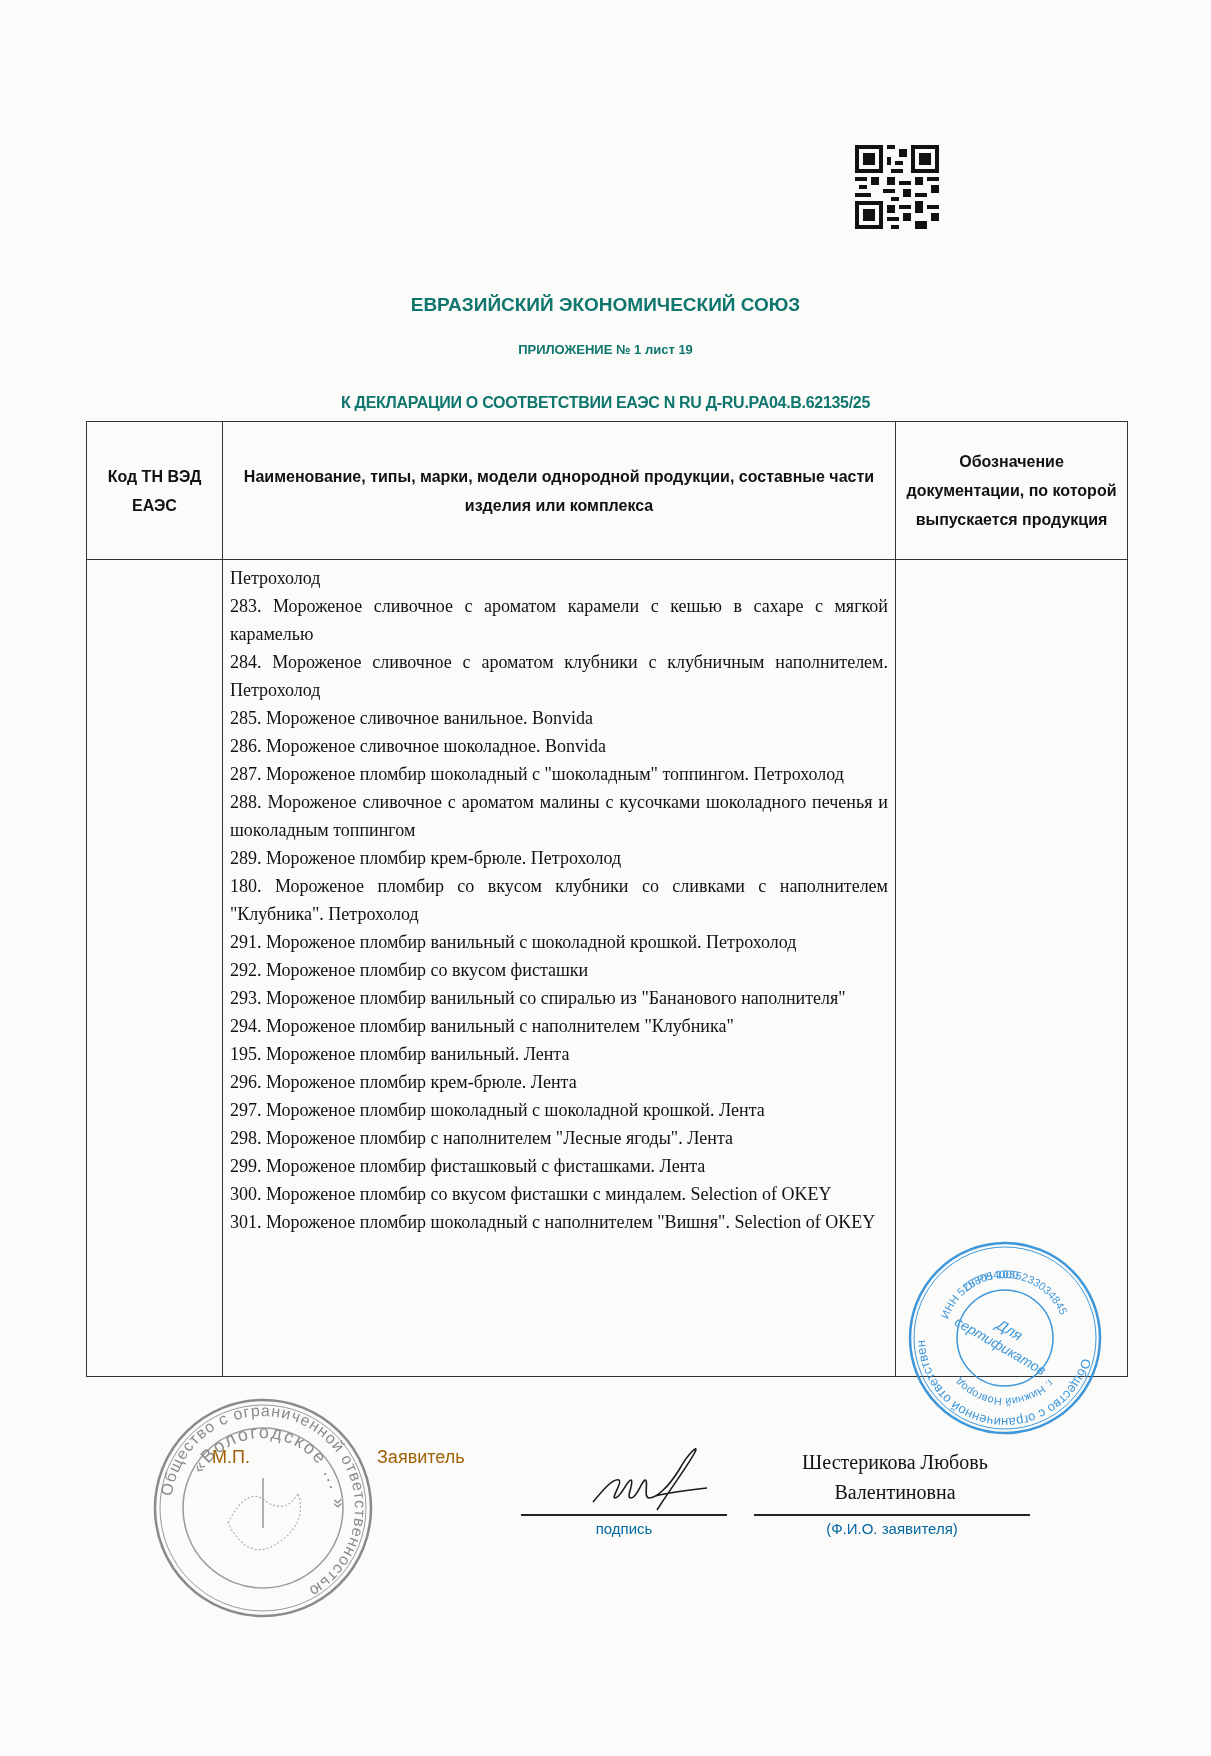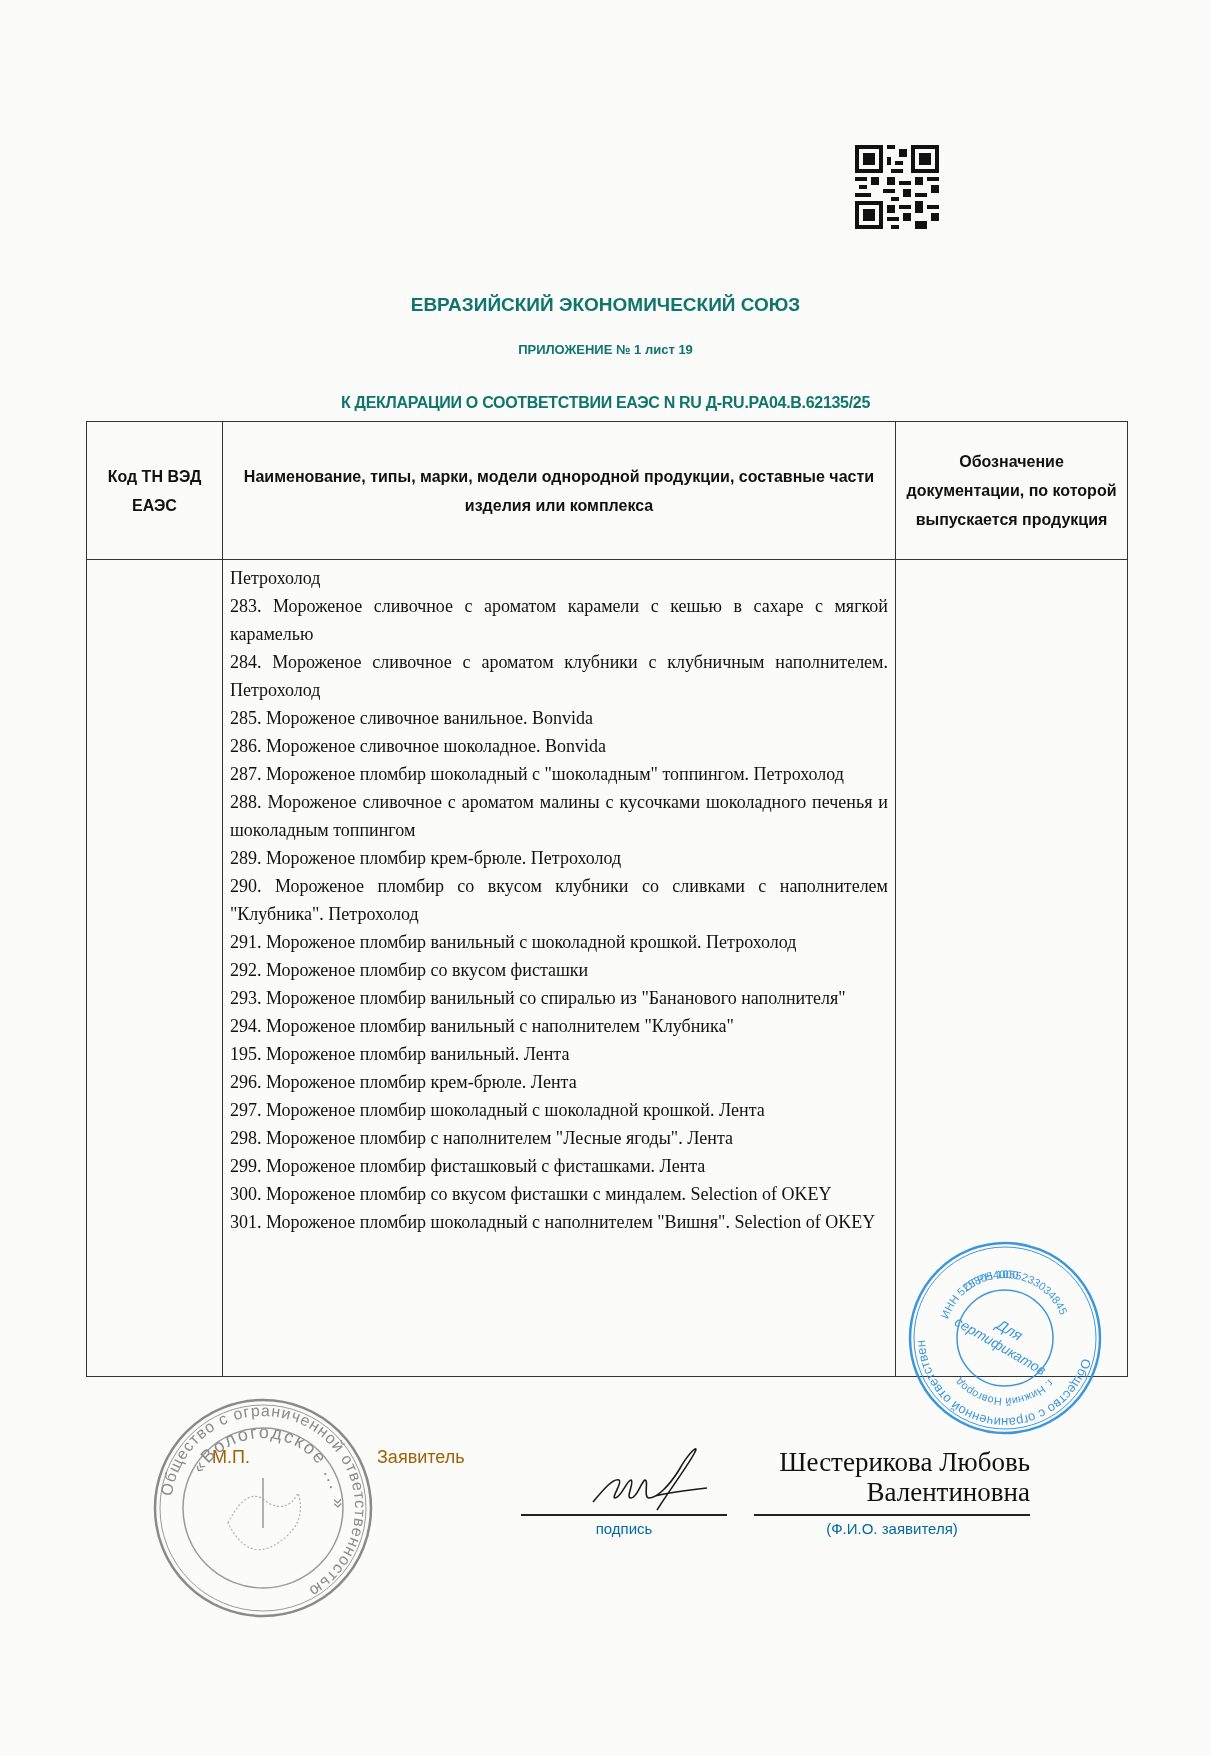--- a/index.html
+++ b/index.html
@@ -26,22 +26,22 @@
     font-size: 16px; line-height: 29px; color: #111; height: 137px;
     vertical-align: middle; text-align: center; padding: 0 8px;
   }
   .col1 { width: 136px; }
   .col3 { width: 232px; }
   td.body-cell { vertical-align: top; padding: 4px 7px 2px 7px; height: 810px; }
   .item { font-size: 18px; line-height: 28px; text-align: justify; text-align-last: left; }
   .footer { position: absolute; font-family: "Liberation Sans", sans-serif; font-size: 18px; color: #a16207; margin-left: 11px; }
   .mp { left: 201px; top: 1447px; }
   .applicant { left: 366px; top: 1447px; }
-  .name { position: absolute; left: 760px; top: 1447px; width: 270px; text-align: right;
-          font-family: "Liberation Serif", serif; font-size: 27px; line-height: 30px; }
+  .name { position: absolute; left: 760px; top: 1447px; width: 270px; text-align: center;
+          font-family: "Liberation Serif", serif; font-size: 20px; line-height: 30px; }
   .sigline { position: absolute; height: 1.5px; background: #222; }
   .caption { position: absolute; font-family: "Liberation Sans", sans-serif; font-size: 15px; color: #0369a1; text-align: center; }
   .stamp-svg { position: absolute; }
   .sig-svg { position: absolute; left: 585px; top: 1440px; }
 </style>
 </head>
 <body>
 
 <svg class="qr" viewBox="0 0 21 21" shape-rendering="crispEdges">
   <rect width="21" height="21" fill="#fbfbfa"></rect>
@@ -113,21 +113,21 @@
       <td class="body-cell"></td>
       <td class="body-cell">
         <div class="item">Петрохолод</div>
         <div class="item">283. Мороженое сливочное с ароматом карамели с кешью в сахаре с мягкой карамелью</div>
         <div class="item">284. Мороженое сливочное с ароматом клубники с клубничным наполнителем. Петрохолод</div>
         <div class="item">285. Мороженое сливочное ванильное. Bonvida</div>
         <div class="item">286. Мороженое сливочное шоколадное. Bonvida</div>
         <div class="item">287. Мороженое пломбир шоколадный с "шоколадным" топпингом. Петрохолод</div>
         <div class="item">288. Мороженое сливочное с ароматом малины с кусочками шоколадного печенья и шоколадным топпингом</div>
         <div class="item">289. Мороженое пломбир крем-брюле. Петрохолод</div>
-        <div class="item">290. Мороженое пломбир со вкусом клубники со сливками с наполнителем "Клубника". Петрохолод</div>
+        <div class="item">180. Мороженое пломбир со вкусом клубники со сливками с наполнителем "Клубника". Петрохолод</div>
         <div class="item">291. Мороженое пломбир ванильный с шоколадной крошкой. Петрохолод</div>
         <div class="item">292. Мороженое пломбир со вкусом фисташки</div>
         <div class="item">293. Мороженое пломбир ванильный со спиралью из "Бананового наполнителя"</div>
         <div class="item">294. Мороженое пломбир ванильный с наполнителем "Клубника"</div>
         <div class="item">195. Мороженое пломбир ванильный. Лента</div>
         <div class="item">296. Мороженое пломбир крем-брюле. Лента</div>
         <div class="item">297. Мороженое пломбир шоколадный с шоколадной крошкой. Лента</div>
         <div class="item">298. Мороженое пломбир с наполнителем "Лесные ягоды". Лента</div>
         <div class="item">299. Мороженое пломбир фисташковый с фисташками. Лента</div>
         <div class="item">300. Мороженое пломбир со вкусом фисташки с миндалем. Selection of OKEY</div>

